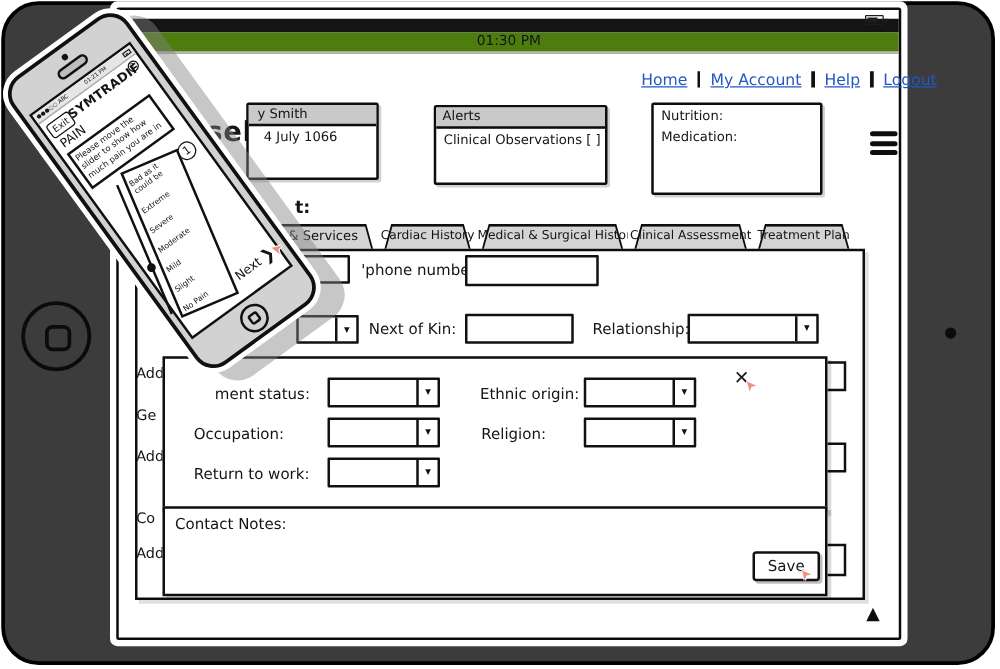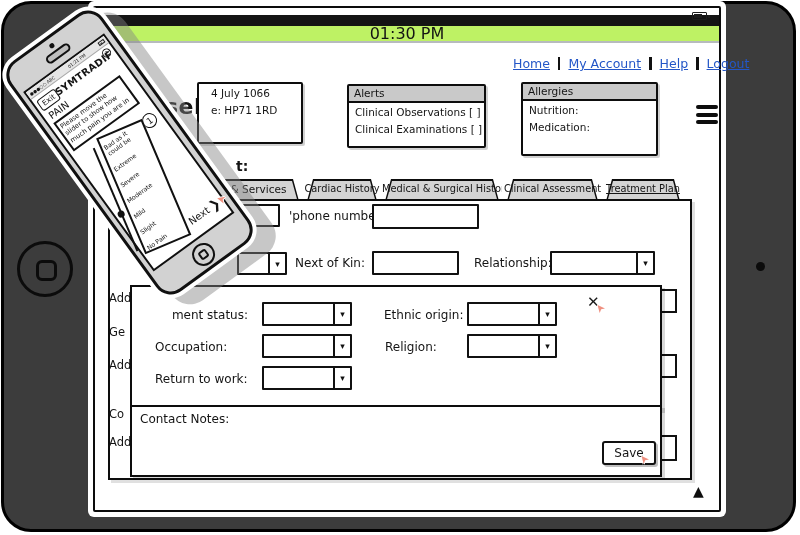--- a/index.html
+++ b/index.html
@@ -12,22 +12,22 @@
   .tablet{left:1px;top:1px;width:795px;height:531px;background:#3c3c3c;
           border:3px solid #000;border-radius:30px;}
   .t-home{left:13px;top:237px;width:56px;height:56px;border:3.5px solid #0b0b0b;border-radius:50%;}
   .t-home-inner{left:16px;top:16px;width:21px;height:21px;border:3.5px solid #0b0b0b;border-radius:6px;}
   .t-cam{left:752px;top:258px;width:9px;height:9px;background:#0b0b0b;border-radius:50%;}
   .screen{left:93px;top:6px;width:628px;height:506px;background:#fff;border:2px solid #0c0c0c;
           border-radius:2px;box-shadow:0 0 0 5px #fff;}
 
   
   .top-strip{left:0;right:0;top:7px;height:11px;background:#141414;}
-  .statusbar{left:0;right:0;top:18px;height:17px;background:#bef264;border-bottom:2px solid #b7bbbe;
-             display:flex;align-items:center;justify-content:center;font-size:16px;}
+  .statusbar{left:0;right:0;top:18px;height:17px;background:#4d7c0f;border-bottom:2px solid #b7bbbe;
+             display:flex;justify-content:center;font-size:11px;}
   .batt{right:12px;top:4px;width:15px;height:8px;border:1.5px solid #1d1d1d;border-radius:1px;}
   .batt::before{content:"";position:absolute;left:1px;top:1px;bottom:1px;width:58%;background:#1d1d1d;}
   .batt::after{content:"";position:absolute;right:-4px;top:1.5px;width:2.5px;height:3.5px;background:#1d1d1d;}
 
   
   .app-title{left:70px;top:40px;font-size:22px;font-weight:600;letter-spacing:.5px;margin-top:46px;}
   .nav{left:418px;top:48px;display:flex;align-items:center;gap:8px;}
   .nav a{color:#2356c7;font-size:12.5px;text-decoration:underline;white-space:nowrap;}
   .navsep{width:2.5px;height:13px;background:#111;}
   .hamburger{left:601px;top:97px;width:22px;}
@@ -138,32 +138,30 @@
       <a href="#">Logout</a>
     </div>
 
     <div class="abs hamburger">
       <div></div>
         <div></div>
         <div></div>
     </div>
 
     <div class="abs wbox" style="left:102px;top:74px;width:106px;height:62px;">
+      <div class="hd" style="padding-left:7px;">y Smith</div>
       <div class="rw" style="padding-left:12px;">4 July 1066</div>
-      <div class="rw" style="padding-left:12px;">e: HP71 1RD</div>
     </div>
 
     <div class="abs wbox" style="left:252px;top:76px;width:139px;height:64px;">
       <div class="hd">Alerts</div>
       <div class="rw">Clinical Observations [ ]</div>
-      <div class="rw">Clinical Examinations [ ]</div>
     </div>
 
     <div class="abs wbox" style="left:426px;top:74px;width:137px;height:74px;">
-      <div class="hd">Allergies</div>
       <div class="rw">Nutrition:</div>
       <div class="rw">Medication:</div>
     </div>
 
     <div class="abs" style="left:141px;top:150px;font-size:14px;font-weight:600;">t:</div>
 
     <div class="abs tab" style="left:120px;width:87px;">
       <div class="sh-o"></div>
         <div class="sh-i"></div>
       <div class="lb">&amp; Services</div>
@@ -179,21 +177,21 @@
       <div class="lb" style="font-size:9.8px;">Medical &amp; Surgical History</div>
     </div>
     <div class="abs tab" style="left:409px;width:97px;">
       <div class="sh-o"></div>
         <div class="sh-i"></div>
       <div class="lb" style="font-size:9.8px;">Clinical Assessment</div>
     </div>
     <div class="abs tab" style="left:508px;width:80px;">
       <div class="sh-o"></div>
         <div class="sh-i"></div>
-      <div class="lb" style="font-size:9.8px;text-decoration:underline;">Treatment Plan</div>
+      <div class="lb" style="font-size:9.8px;">Treatment Plan</div>
     </div>
 
     <div class="abs main-panel"></div>
 
     <div class="abs inp" style="left:142px;top:196px;width:43px;height:23px;"></div>
     <div class="abs flabel" style="left:194px;top:201px;">'phone number:</div>
     <div class="abs inp" style="left:277px;top:196px;width:107px;height:25px;"></div>
 
     <div class="abs dd" style="left:142px;top:244px;width:50px;height:23px;">
       <span class="dd-arrow">▾</span>

